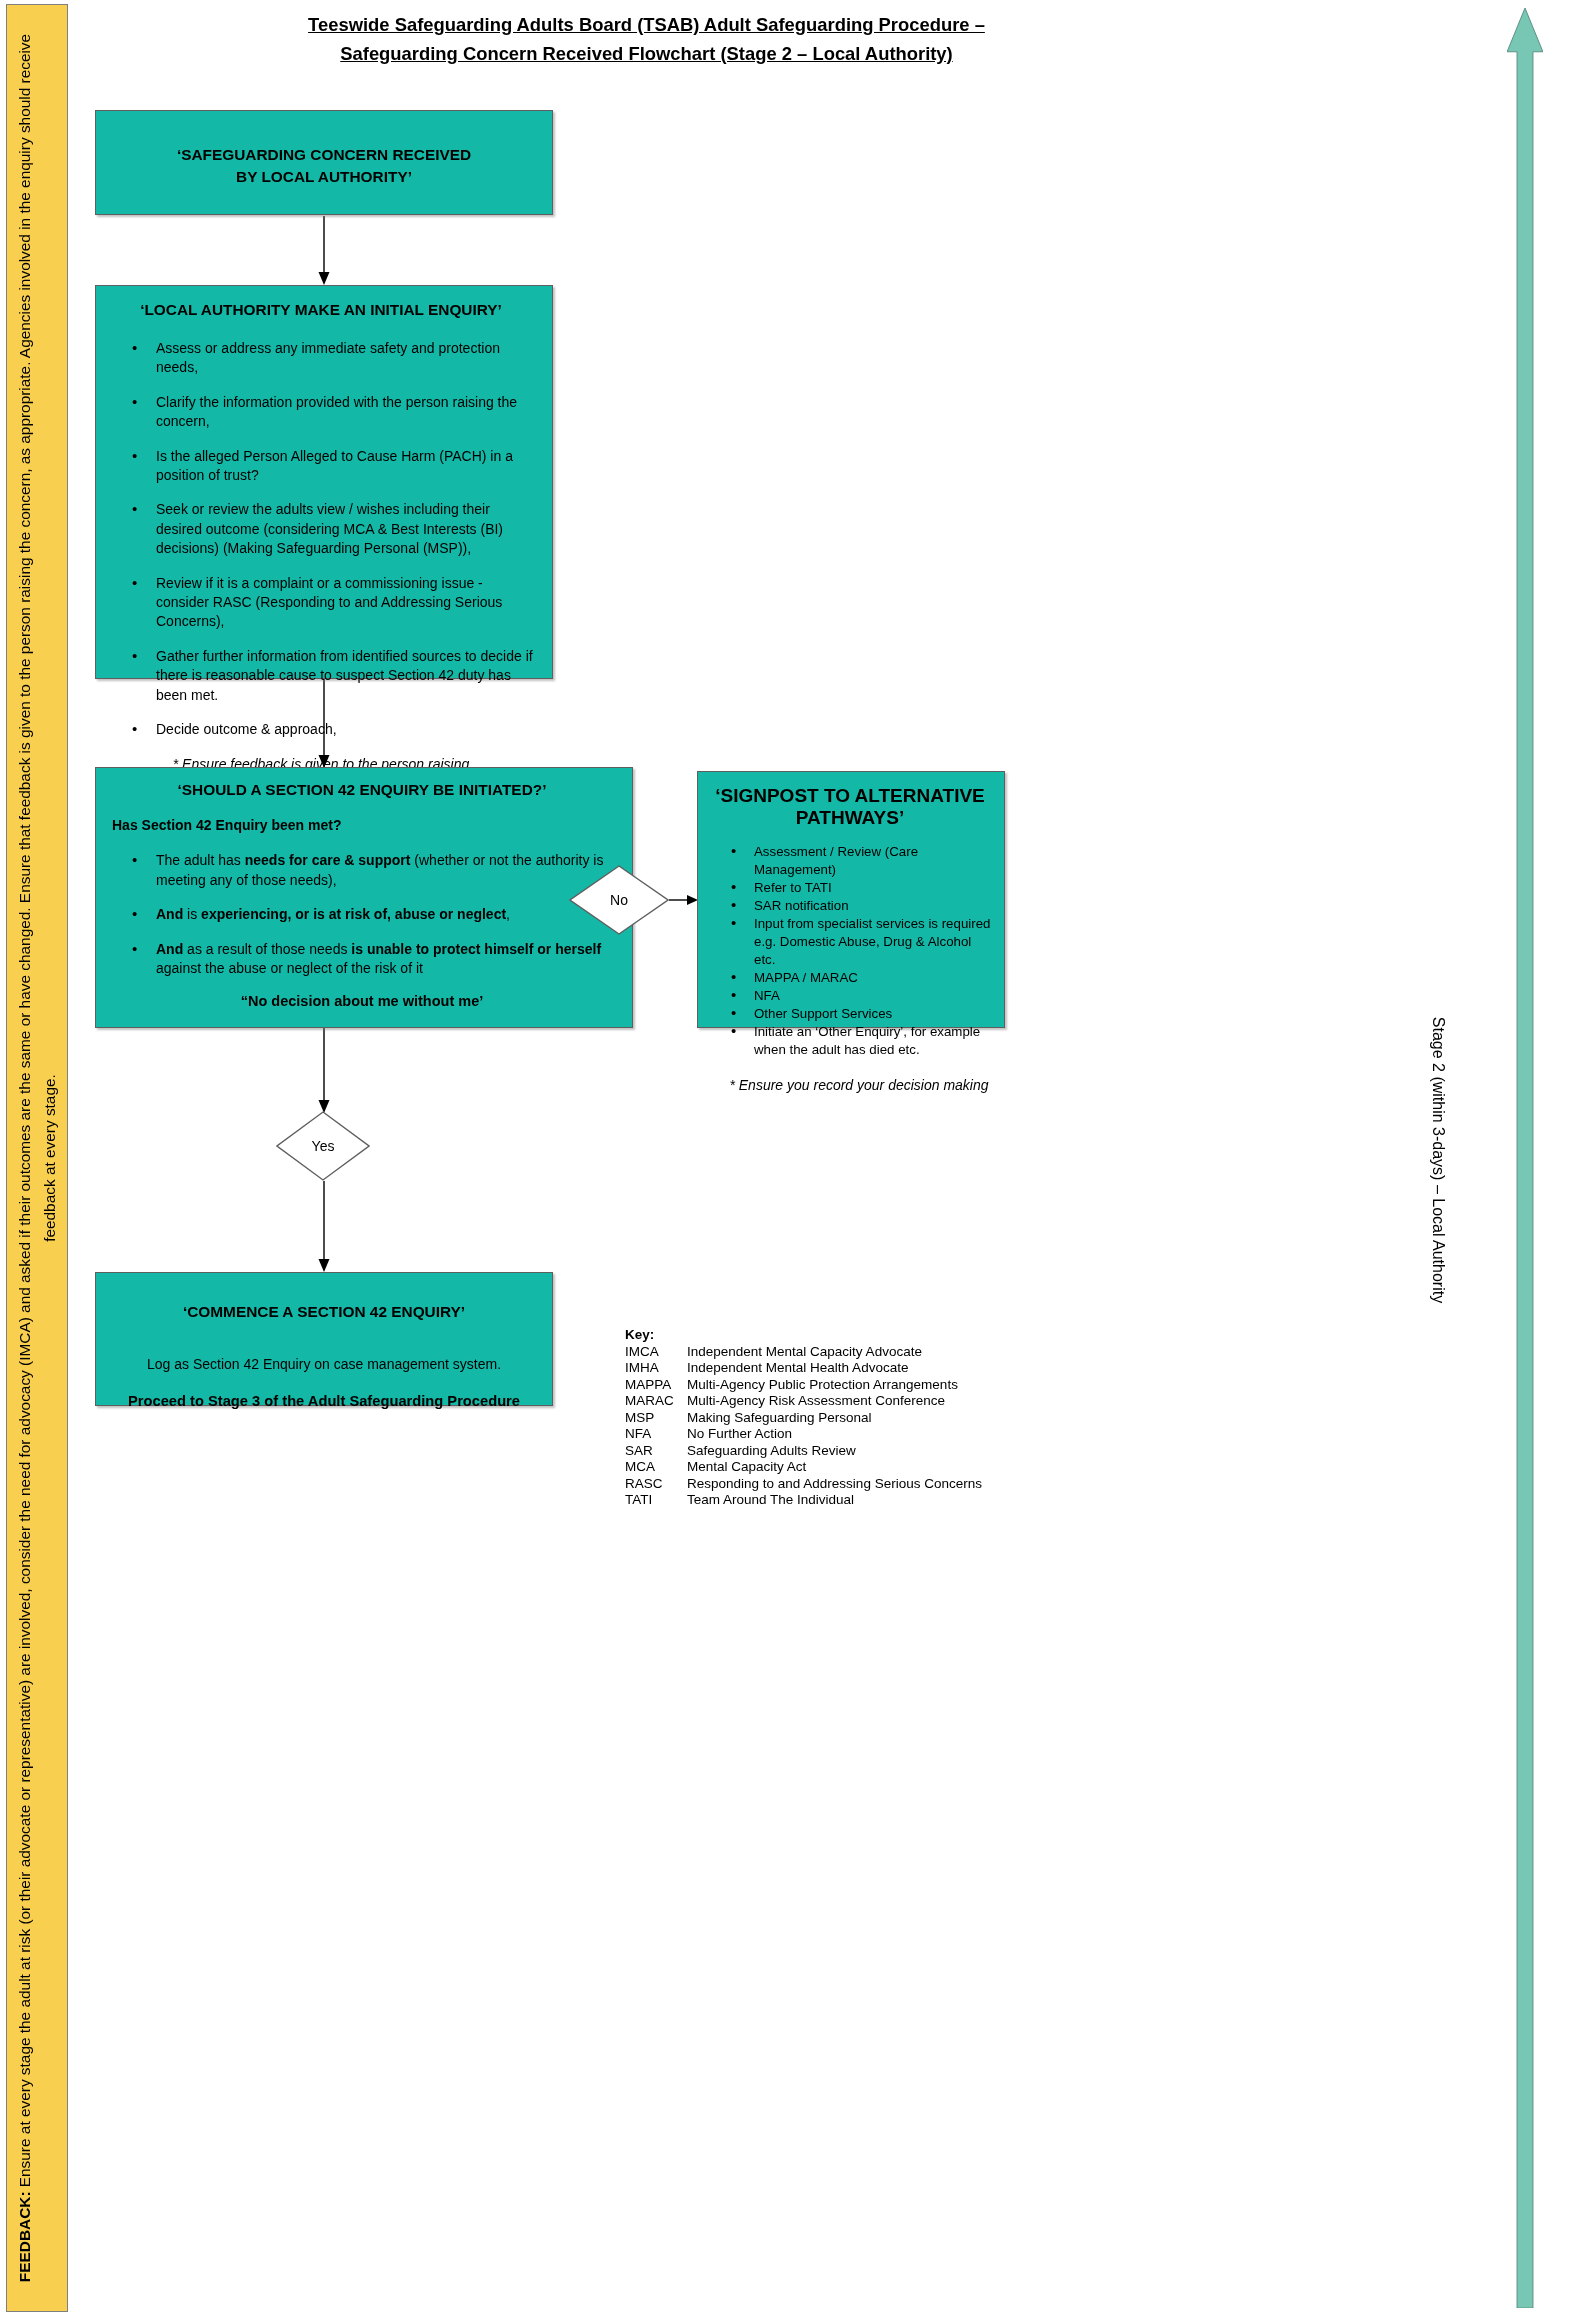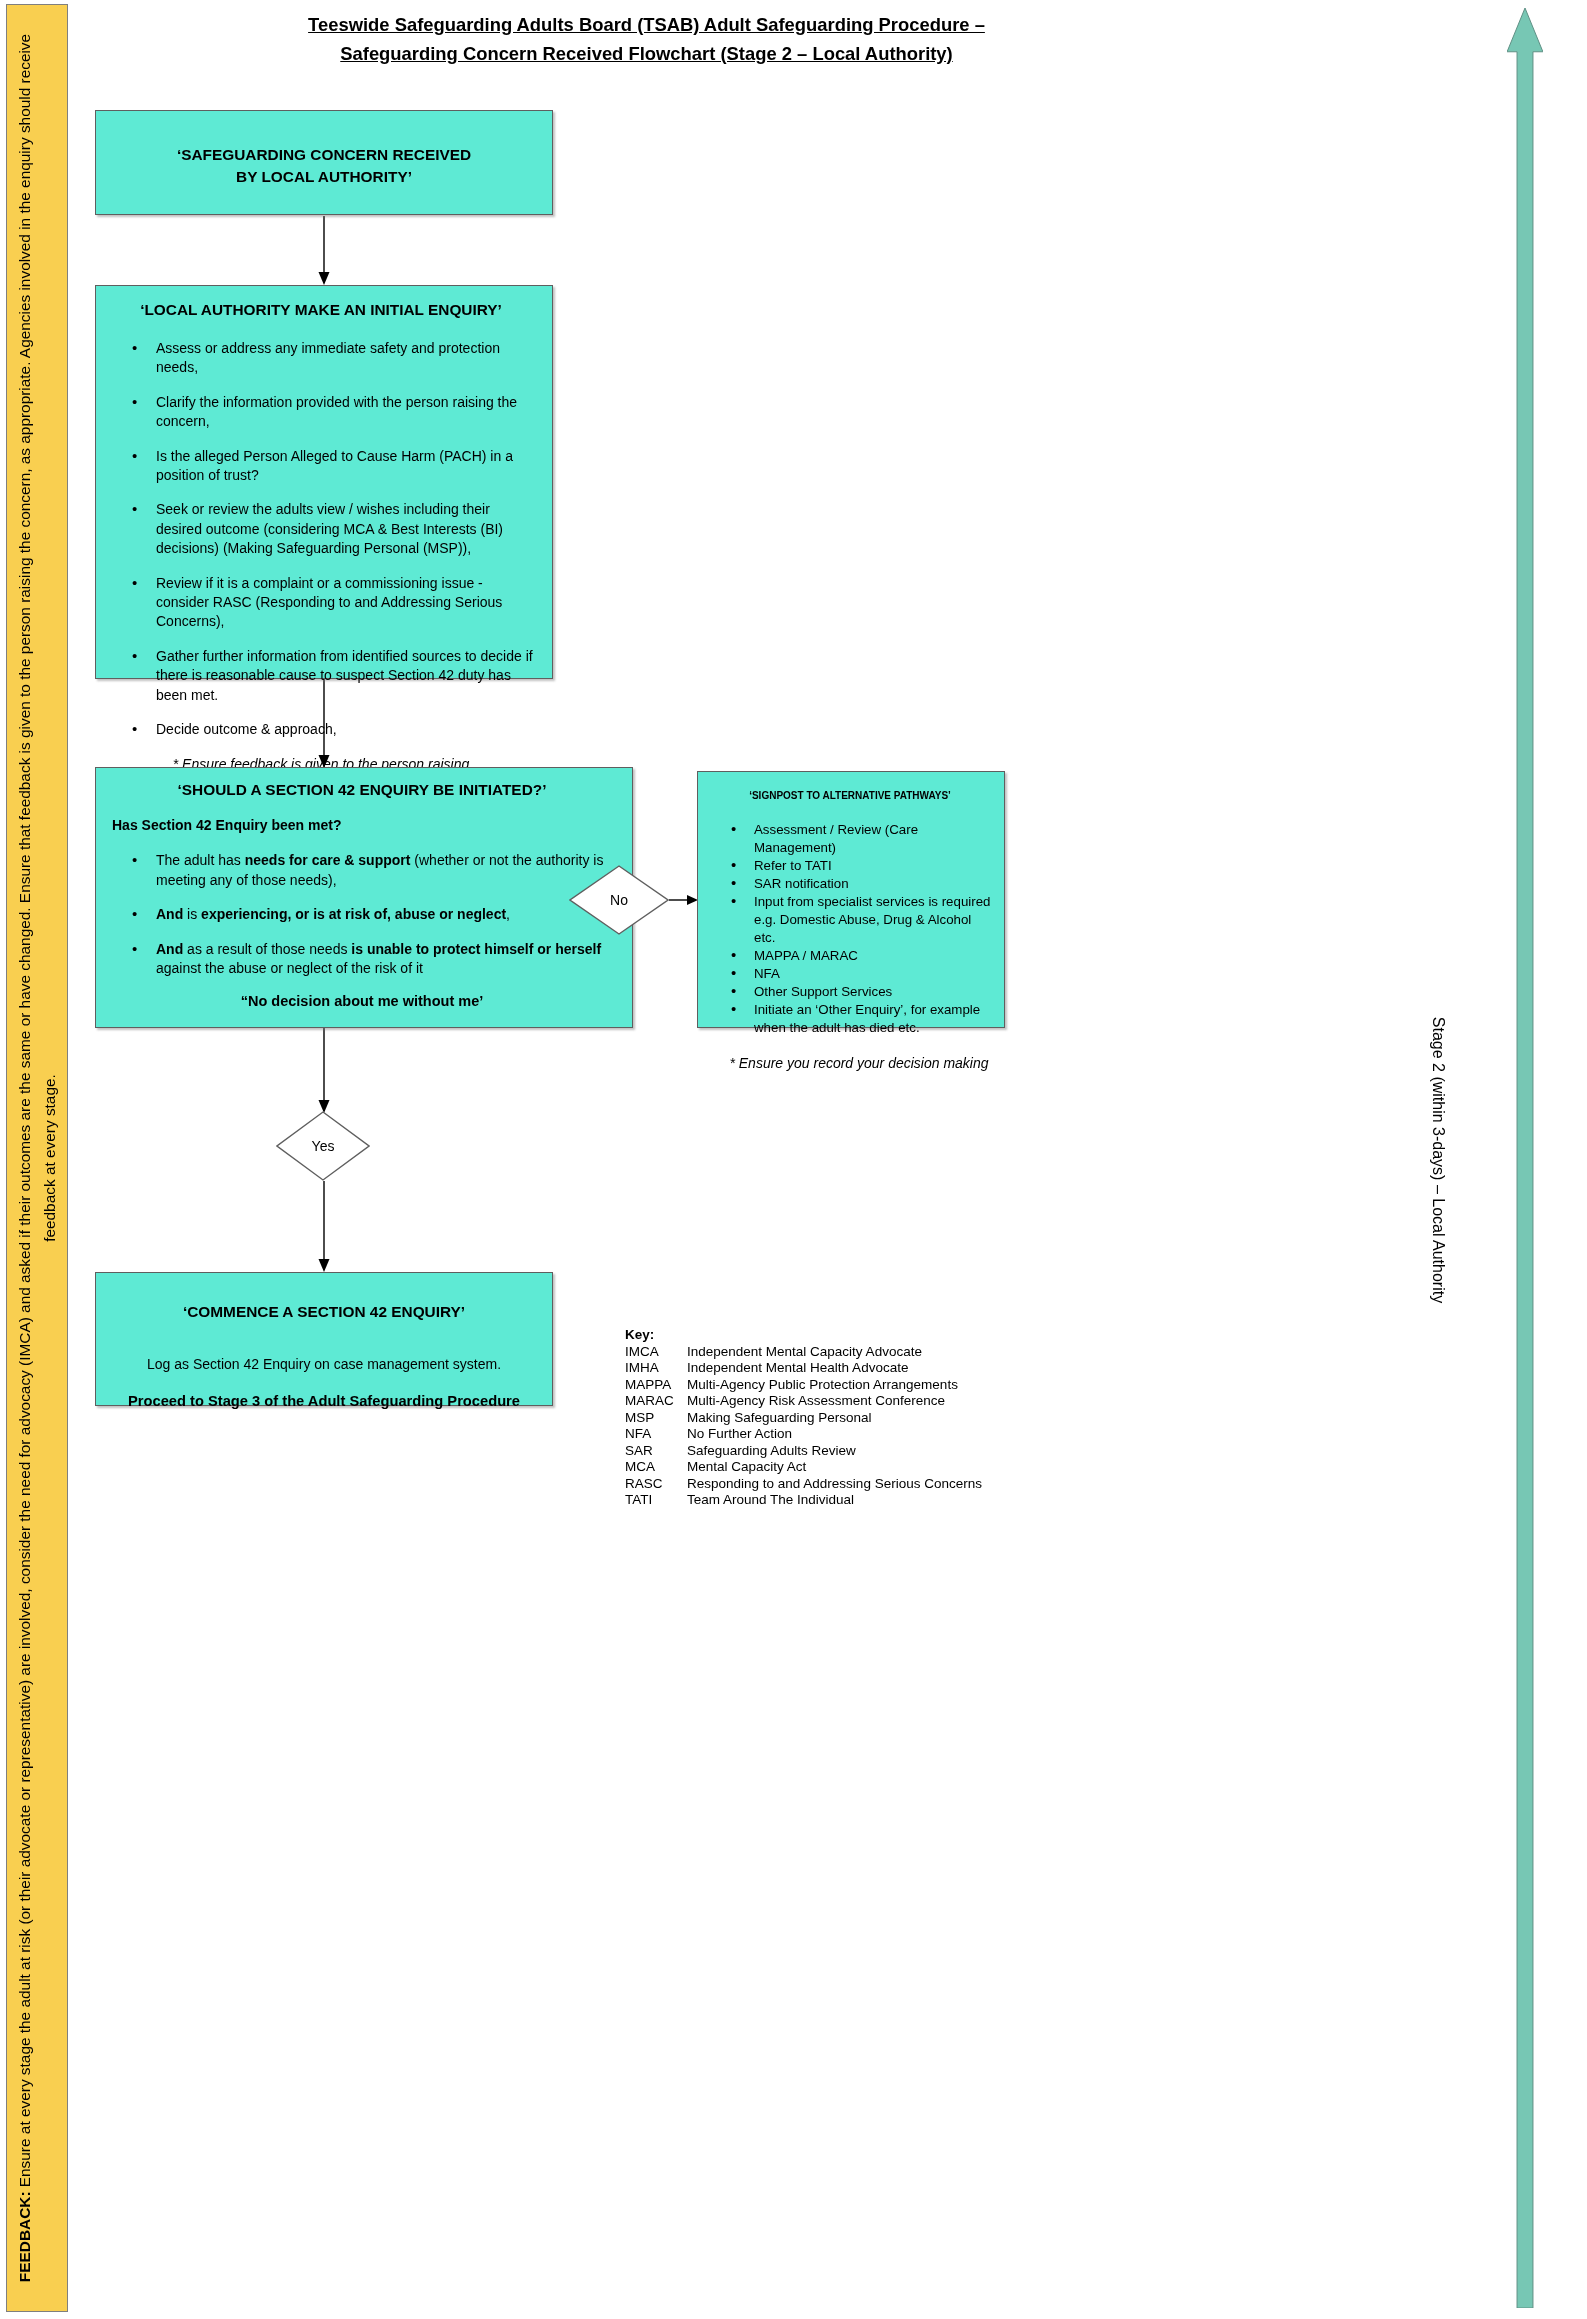--- a/index.html
+++ b/index.html
@@ -77,21 +77,21 @@
     font-weight: bold;
     line-height: 29px;
   }
   #title span {
     text-decoration: underline;
   }
 
   
   .nodebox {
     position: absolute;
-    background: #5eead4;
+    background: #14b8a6;
     border: 1.4px solid #5f5f5f;
     box-sizing: border-box;
     box-shadow: 2px 2px 2px rgba(120,120,120,0.45);
   }
   .nodetitle {
     text-align: center;
     font-weight: bold;
     font-size: 15.4px;
     line-height: 22px;
   }
@@ -291,21 +291,21 @@
         <li><span>The adult has </span><b class="b">needs for care &amp; support</b><span> (whether or not the authority is meeting any of those needs),</span></li>
         <li><b class="b">And</b><span> is </span><b class="b">experiencing, or is at risk of, abuse or neglect</b><span>,</span></li>
         <li><b class="b">And</b><span> as a result of those needs </span><b class="b">is unable to protect himself or herself</b><span> against the abuse or neglect of the risk of it</span></li>
       </ul>
       <div class="ctr" style="font-weight:bold; font-size:14.5px; margin-top:2px;">“No decision about me without me’</div>
     </div>
   </div>
 
   <div class="nodebox" id="box-signpost">
     <div class="inner">
-      <div class="nodetitle" style="font-size:10px; margin-bottom:14px;">‘SIGNPOST TO ALTERNATIVE PATHWAYS’</div>
+      <div class="nodetitle" style="font-size:19px; margin-bottom:14px;">‘SIGNPOST TO ALTERNATIVE PATHWAYS’</div>
       <ul class="blist tight">
         <li>Assessment / Review (Care Management)</li>
         <li>Refer to TATI</li>
         <li>SAR notification</li>
         <li>Input from specialist services is required e.g. Domestic Abuse, Drug &amp; Alcohol etc.</li>
         <li>MAPPA / MARAC</li>
         <li>NFA</li>
         <li>Other Support Services</li>
         <li>Initiate an ‘Other Enquiry’, for example when the adult has died etc.</li>
       </ul>

